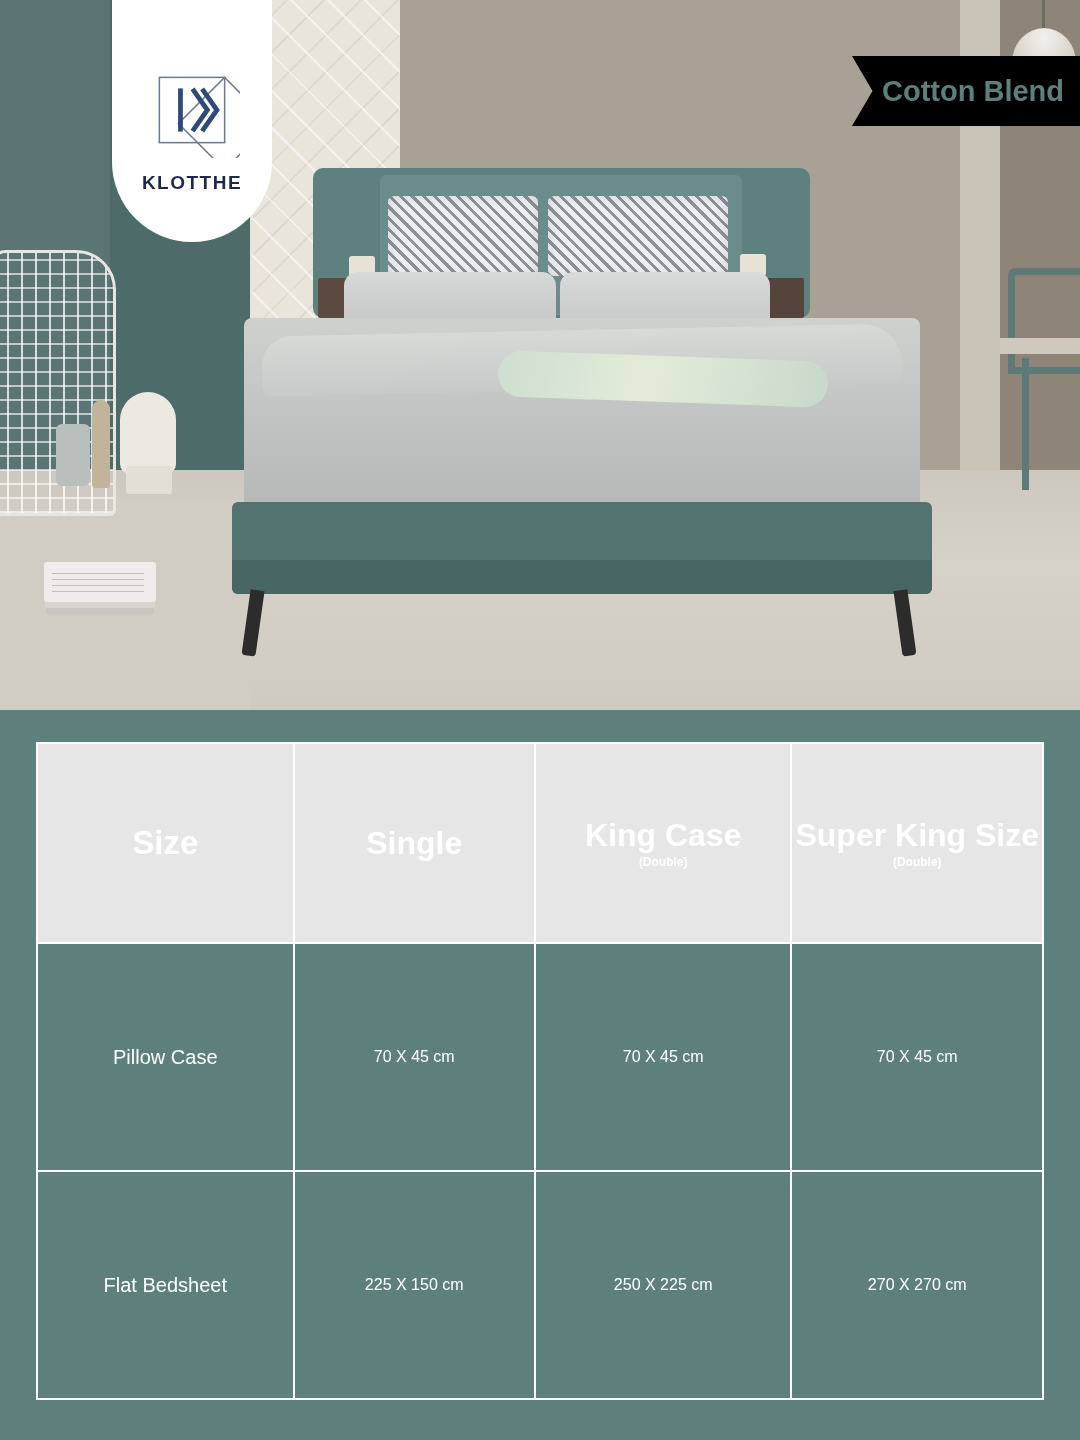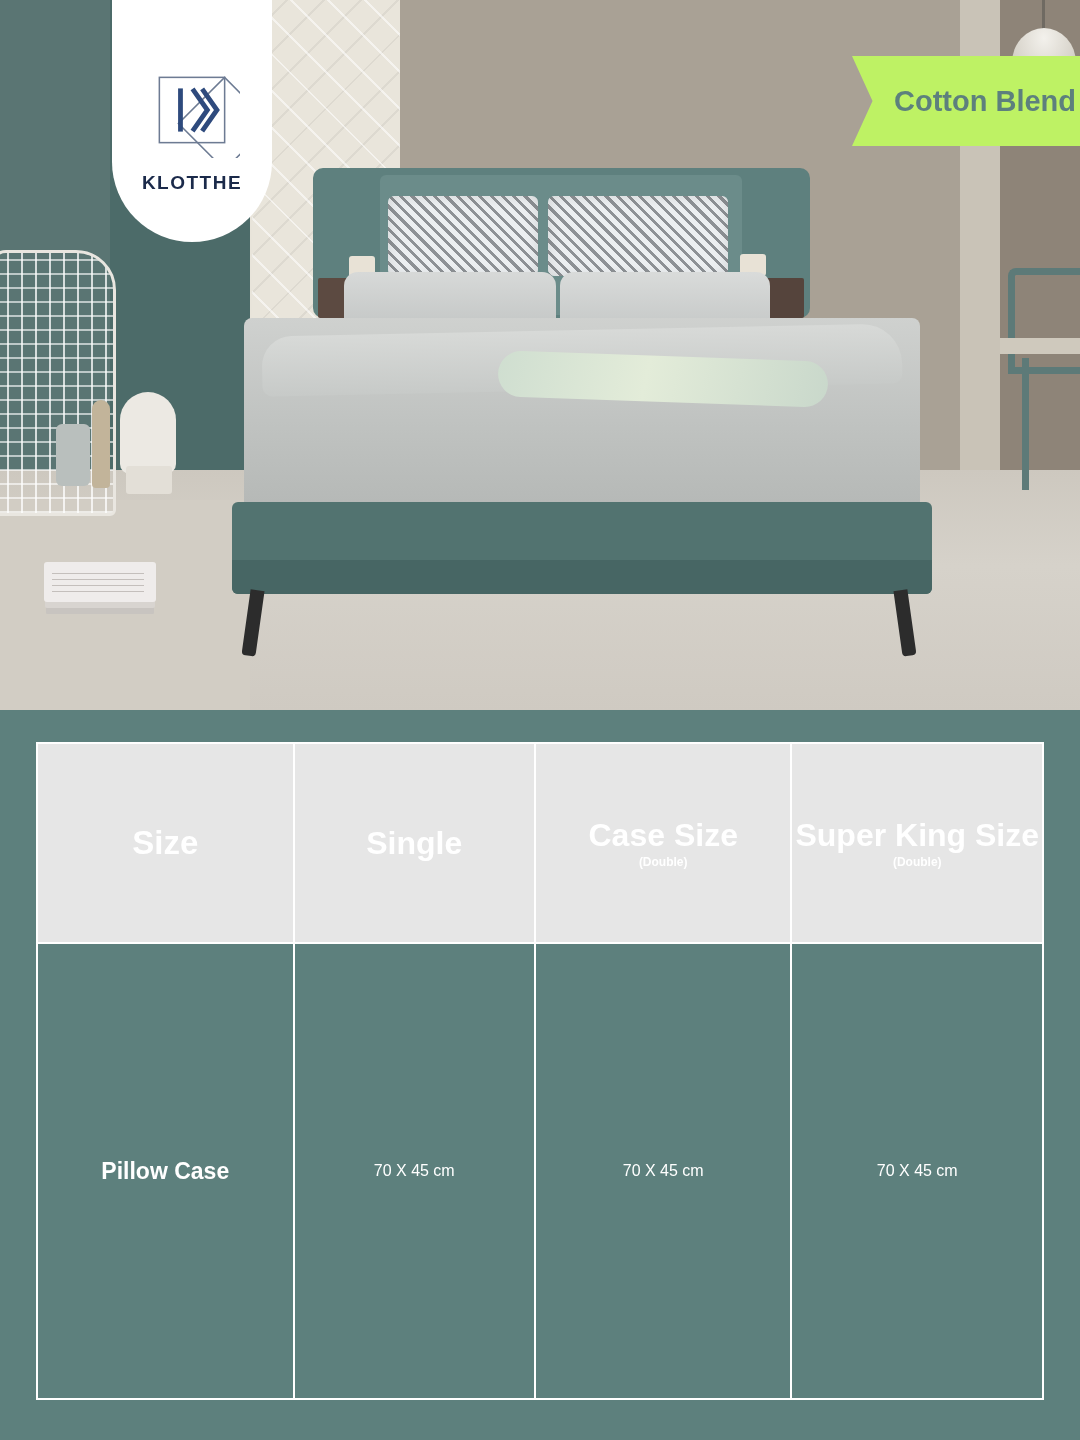--- a/index.html
+++ b/index.html
@@ -337,27 +337,27 @@
     font-size: 19px;
     letter-spacing: 1.5px;
     color: #1b2a4a;
     font-weight: 700;
   }
 
   
   .ribbon {
     position: absolute;
     right: 0; top: 56px;
-    height: 90px;
+    height: 70px;
     width: 228px;
-    background: #bef264;
+    background: #000000;
     display: flex;
     align-items: center;
     justify-content: flex-end;
-    padding-right: 4px;
+    padding-right: 16px;
     box-sizing: border-box;
     clip-path: polygon(0% 0%, 100% 0%, 100% 100%, 0% 100%, 9% 50%);
   }
   .ribbon-text {
     font-size: 29px;
     font-weight: 700;
     color: #5d807d;
     white-space: nowrap;
   }
 
@@ -402,22 +402,22 @@
     font-weight: 700;
     display: block;
     margin-top: 2px;
   }
   tbody td {
     height: 140px;
     font-size: 16px;
     font-weight: 400;
   }
   tbody td.row-label {
-    font-weight: 700;
-    font-size: 23px;
+    font-weight: 400;
+    font-size: 20px;
   }
   col.c1 { width: 25.5%; }
   col.c2 { width: 24%; }
   col.c3 { width: 25.5%; }
   col.c4 { width: 25%; }
 </style>
 </head>
 <body>
 
 <div class="page">
@@ -498,33 +498,39 @@
       </colgroup>
       <thead>
         <tr>
           <th class="first">
             <span class="h-main">Size</span>
           </th>
           <th>
             <span class="h-main">Single</span>
           </th>
           <th>
-            <span class="h-main">Case Size</span>
+            <span class="h-main">King Case</span>
             <span class="h-sub">(Double)</span>
           </th>
           <th>
             <span class="h-main">Super King Size</span>
             <span class="h-sub">(Double)</span>
           </th>
         </tr>
       </thead>
       <tbody>
         <tr>
           <td class="row-label">Pillow Case</td>
           <td>70 X 45 cm</td>
           <td>70 X 45 cm</td>
           <td>70 X 45 cm</td>
         </tr>
+        <tr>
+          <td class="row-label">Flat Bedsheet</td>
+          <td>225 X 150 cm</td>
+          <td>250 X 225 cm</td>
+          <td>270 X 270 cm</td>
+        </tr>
       </tbody>
     </table>
   </div>
 
 </div>
 
 </body></html>

